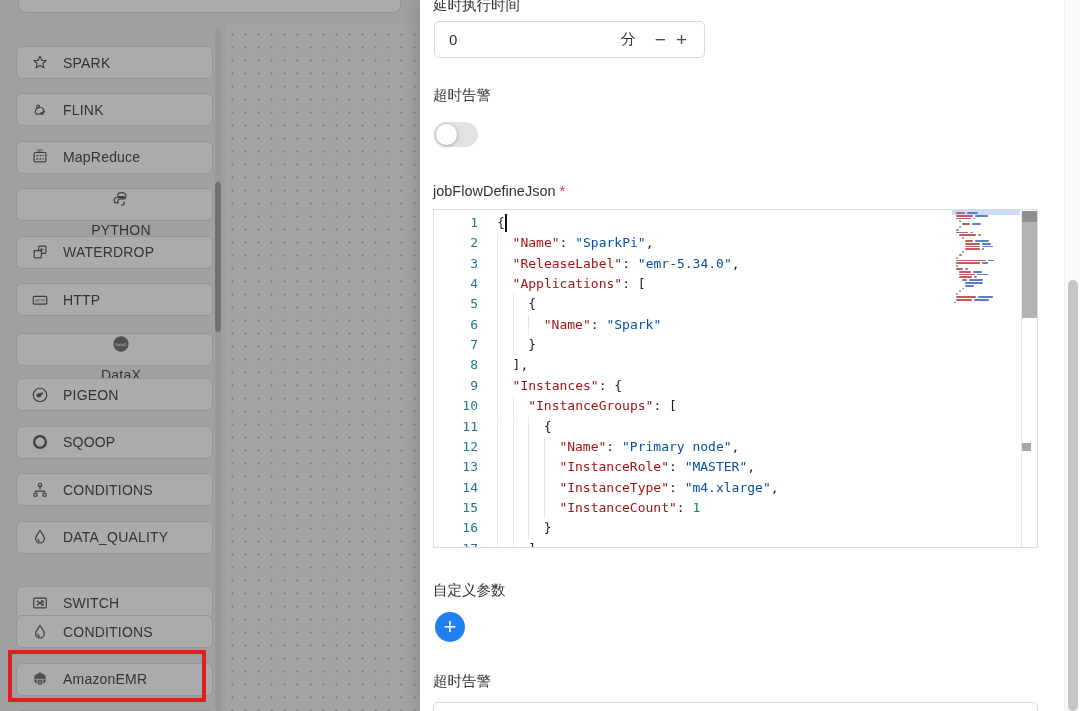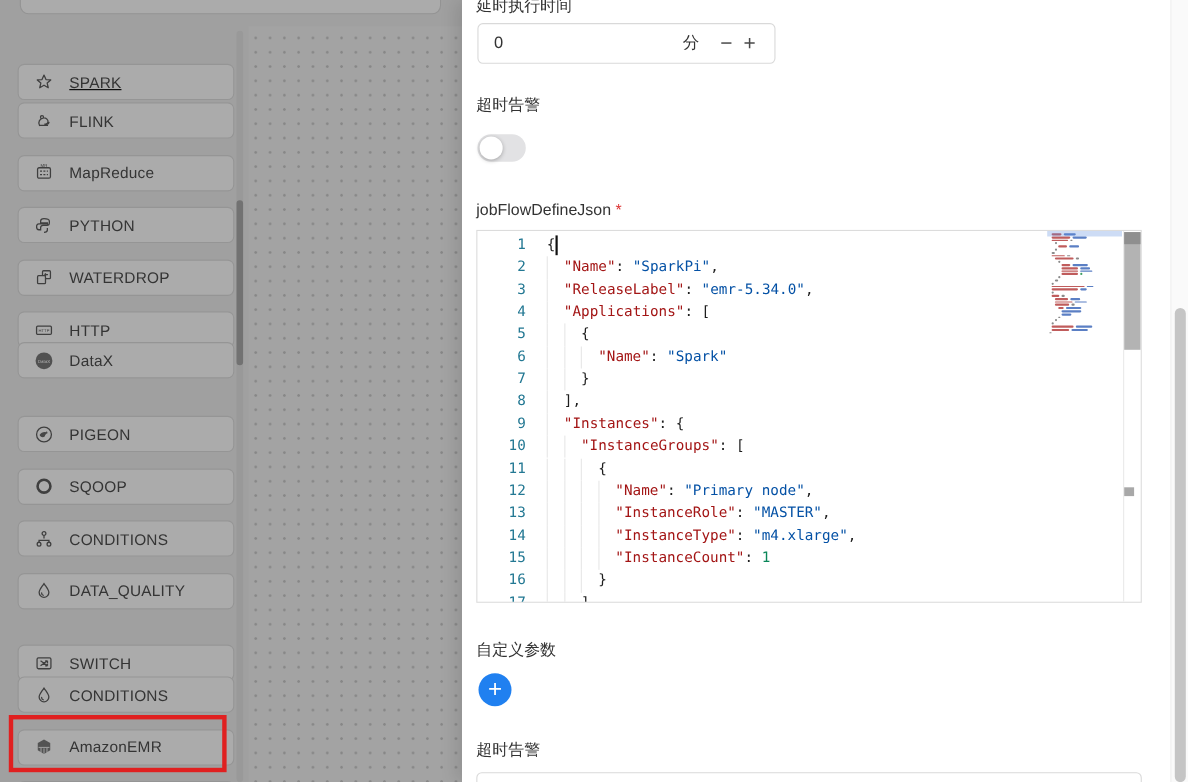--- a/index.html
+++ b/index.html
@@ -77,21 +77,21 @@
 <body>
 
 <div id="app">
 
   <div id="left">
     <div id="toolbar-remnant"></div>
     <div id="canvas"></div>
     <div id="sidebar-scroll-track"></div>
     <div id="sidebar-scroll-thumb"></div>
     <div id="sidebar-items">
-        <div class="side-card" style="top: 58px; text-decoration: underline;">
+        <div class="side-card" style="top: 46px;">
           <span class="side-icon">
             <svg width="18" height="18" viewBox="0 0 20 20" fill="none" stroke="#5f5f5f" stroke-width="1.3">
               <path d="M10 2.5 12 7l4.8.4-3.6 3.2 1.1 4.7L10 12.8l-4.3 2.5 1.1-4.7L3.2 7.4 8 7z" stroke-linejoin="round"></path>
             </svg>
           </span>
           <span class="lbl-s">SPARK</span>
         </div>
         <div class="side-card" style="top: 93.45px;">
           <span class="side-icon">
             <svg width="18" height="18" viewBox="0 0 20 20" fill="none" stroke="#5f5f5f" stroke-width="1.3">
@@ -103,21 +103,21 @@
         <div class="side-card" style="top: 140.9px;">
           <span class="side-icon">
             <svg width="18" height="18" viewBox="0 0 20 20" fill="none" stroke="#5f5f5f" stroke-width="1.3">
               <rect x="3.5" y="5" width="13" height="10.5" rx="1.5"></rect>
               <path d="M6 8.5h8M6 12h8" stroke-dasharray="2 1.4"></path>
               <text x="10" y="4.6" font-size="4.4" text-anchor="middle" fill="#5f5f5f" stroke="none">MR</text>
             </svg>
           </span>
           <span class="lbl-s">MapReduce</span>
         </div>
-        <div class="side-card" style="top: 188.35px;">
+        <div class="side-card" style="top: 188.35px; flex-direction: column;">
           <span class="side-icon">
             <svg width="18" height="18" viewBox="0 0 20 20" fill="none" stroke="#5f5f5f" stroke-width="1.3">
               <path d="M10 3c-2.6 0-3.4 1-3.4 2.4v2h6.8v.9H4.8c-1.4 0-2.3 1-2.3 3s.9 3 2.3 3h1.8v-2c0-1.4 1-2.4 2.4-2.4h4c1.3 0 2.4-1 2.4-2.3V5.4C15.4 4 13.6 3 10 3z"></path>
               <path d="M10 17c2.6 0 3.4-1 3.4-2.4v-2"></path>
             </svg>
           </span>
           <span class="lbl-s">PYTHON</span>
         </div>
         <div class="side-card" style="top: 235.8px;">
           <span class="side-icon">
@@ -131,21 +131,21 @@
         </div>
         <div class="side-card" style="top: 283.25px;">
           <span class="side-icon">
             <svg width="18" height="18" viewBox="0 0 20 20" fill="none" stroke="#5f5f5f" stroke-width="1.3">
               <rect x="2.5" y="6" width="15" height="8.5" rx="1.2"></rect>
               <text x="10" y="12.4" font-size="4.2" text-anchor="middle" fill="#5f5f5f" stroke="none">HTTP</text>
             </svg>
           </span>
           <span class="lbl-s">HTTP</span>
         </div>
-        <div class="side-card" style="top: 311px;">
+        <div class="side-card" style="top: 333px; flex-direction: column;">
           <span class="side-icon">
             <svg width="18" height="18" viewBox="0 0 20 20">
               <circle cx="10" cy="10" r="8.5" fill="#7a7a7a"></circle>
               <text x="10" y="12" font-size="4.4" text-anchor="middle" fill="#fff" font-family="Liberation Sans,sans-serif">DataX</text>
             </svg>
           </span>
           <span class="lbl-s">DataX</span>
         </div>
         <div class="side-card" style="top: 378.15px;">
           <span class="side-icon">

